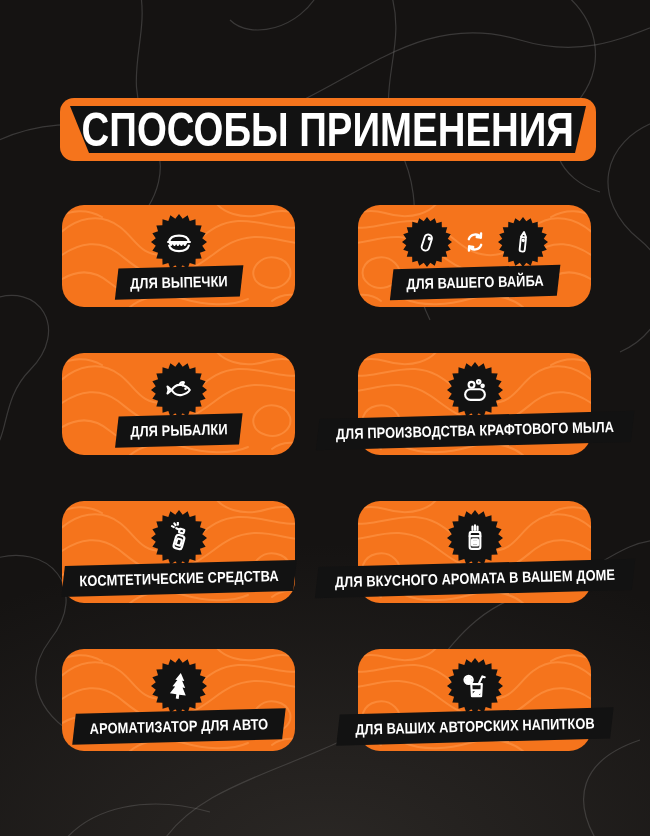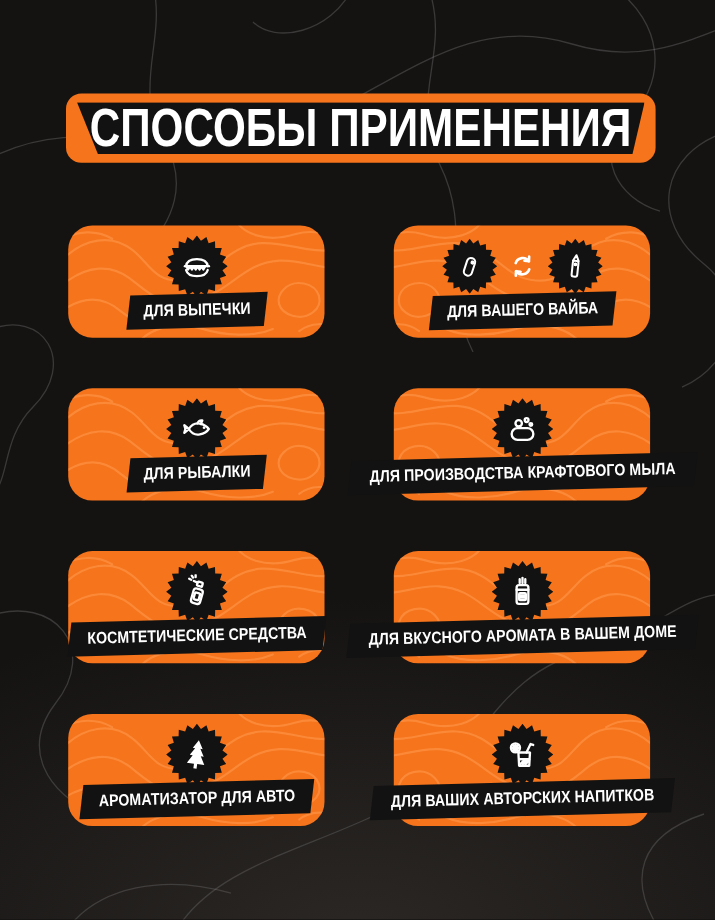--- a/index.html
+++ b/index.html
@@ -10,21 +10,21 @@
   }
   body::after{
     content:"";position:absolute;inset:0;pointer-events:none;
     background:radial-gradient(900px 500px at 50% 102%, rgba(92,86,80,.30), rgba(0,0,0,0) 62%);
   }
   .bg-pattern{position:absolute;inset:0;}
   .bg-pattern path{fill:none;stroke:#9a9a9a;stroke-opacity:.28;stroke-width:1.2;}
 
   
   .title-banner{
-    position:absolute;left:60px;top:85px;width:536px;height:63px;
+    position:absolute;left:60px;top:98px;width:536px;height:63px;
     background:var(--accent,#F5741C);border-radius:14px;z-index:3;
   }
   .title-inner{
     position:absolute;left:10px;right:10px;top:8px;bottom:8px;
     background:#121212;
     clip-path:polygon(0 0,100% 0,calc(100% - 11px) 100%,19px 100%);
     display:flex;align-items:center;justify-content:center;
   }
   .title-text{
     color:#fff;font-size:48px;font-weight:800;line-height:1;white-space:nowrap;

